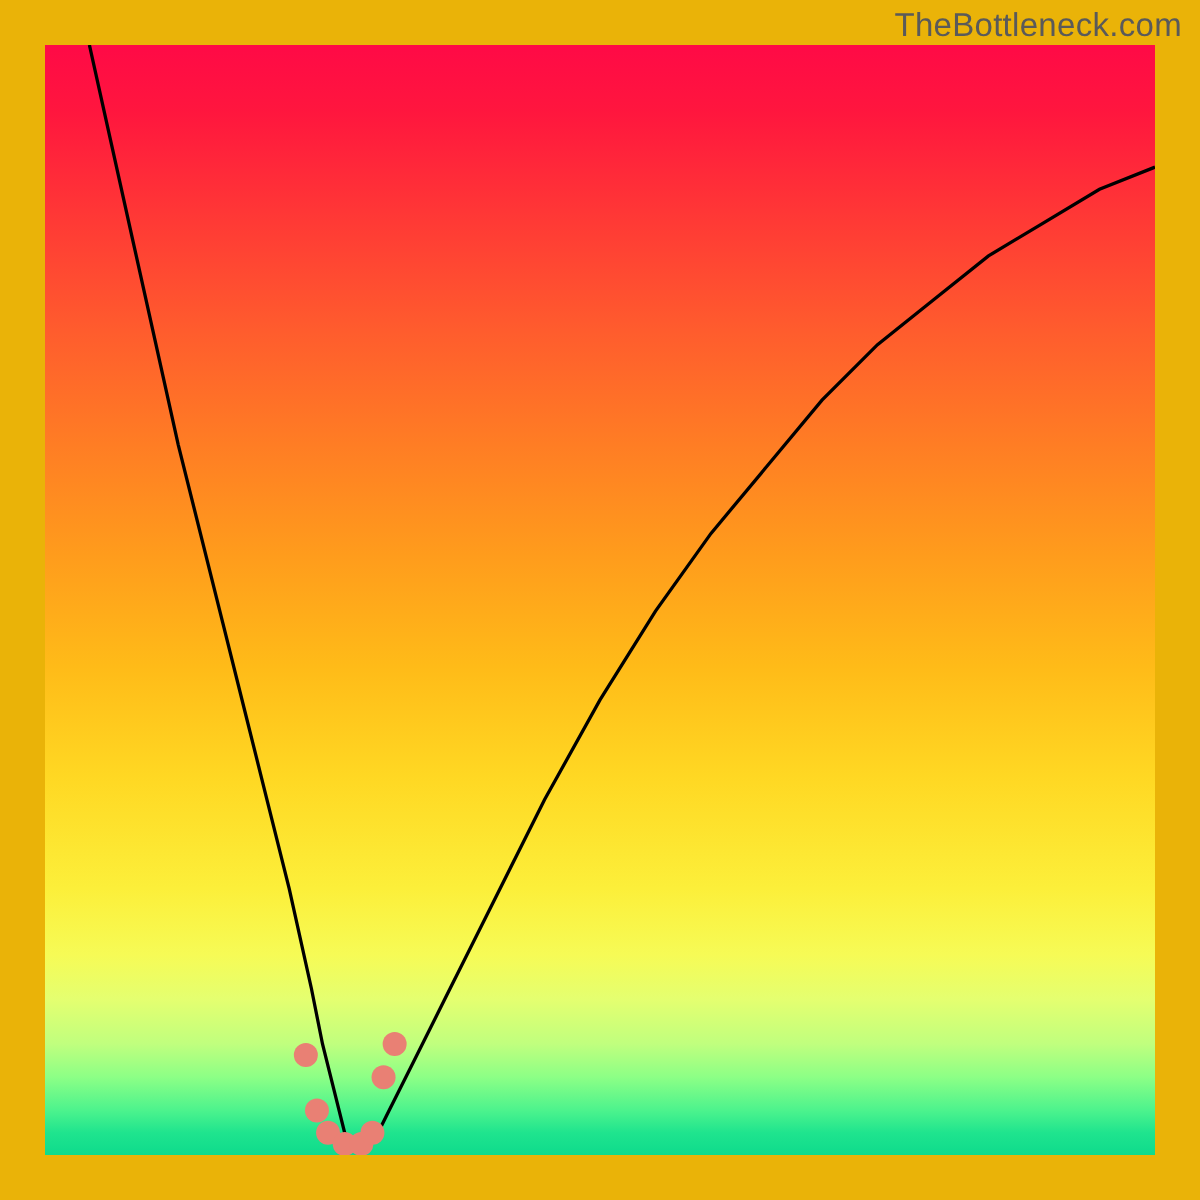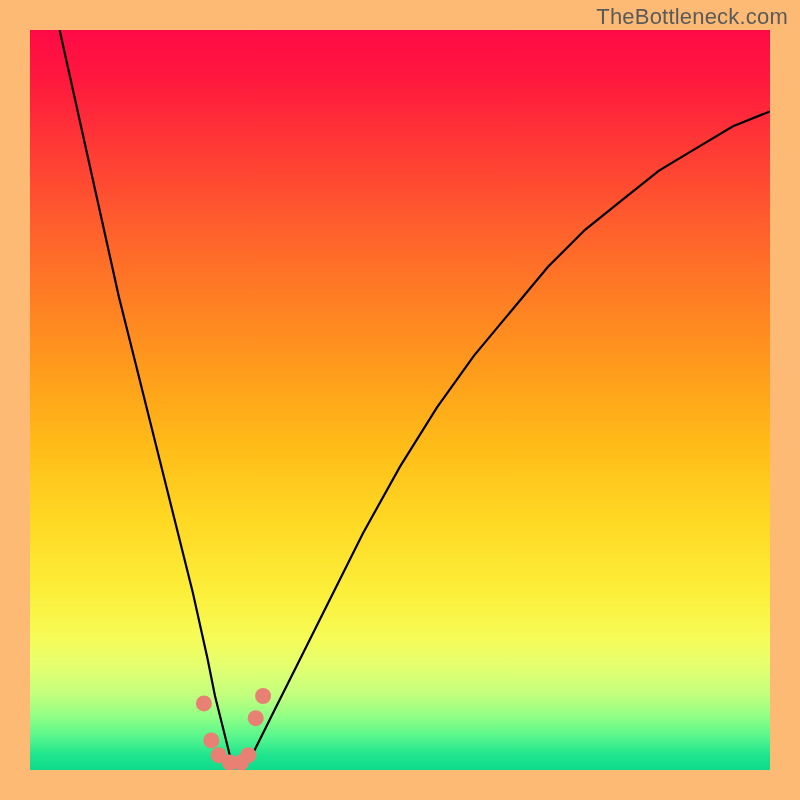--- a/index.html
+++ b/index.html
@@ -6,21 +6,21 @@
     margin: 0;
     padding: 0;
     width: 800px;
     height: 800px;
     overflow: hidden;
     font-family: Arial, Helvetica, sans-serif;
   }
   .frame {
     width: 800px;
     height: 800px;
-    background: #fdba74;
+    background: #eab308;
     position: relative;
     box-sizing: border-box;
     text-align: right;
   }
   .plot-area {
     position: absolute;
     left: 30px;
     top: 30px;
     width: 740px;
     height: 740px;

